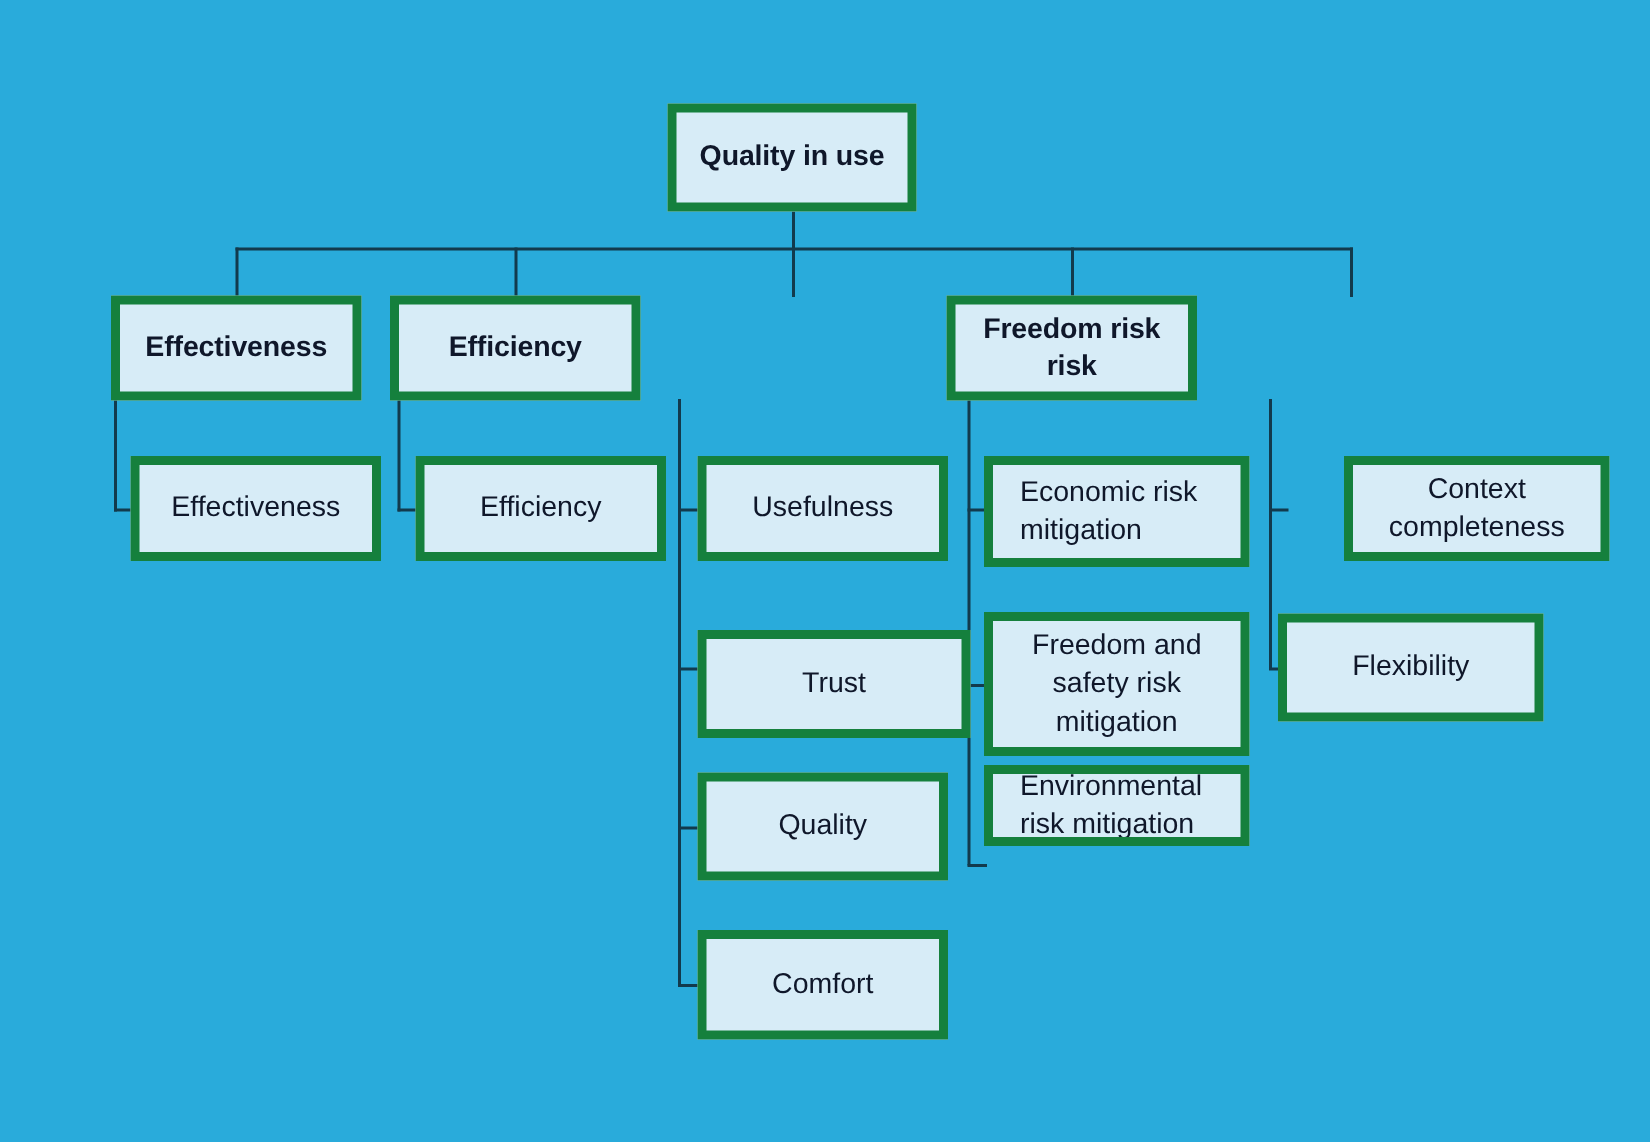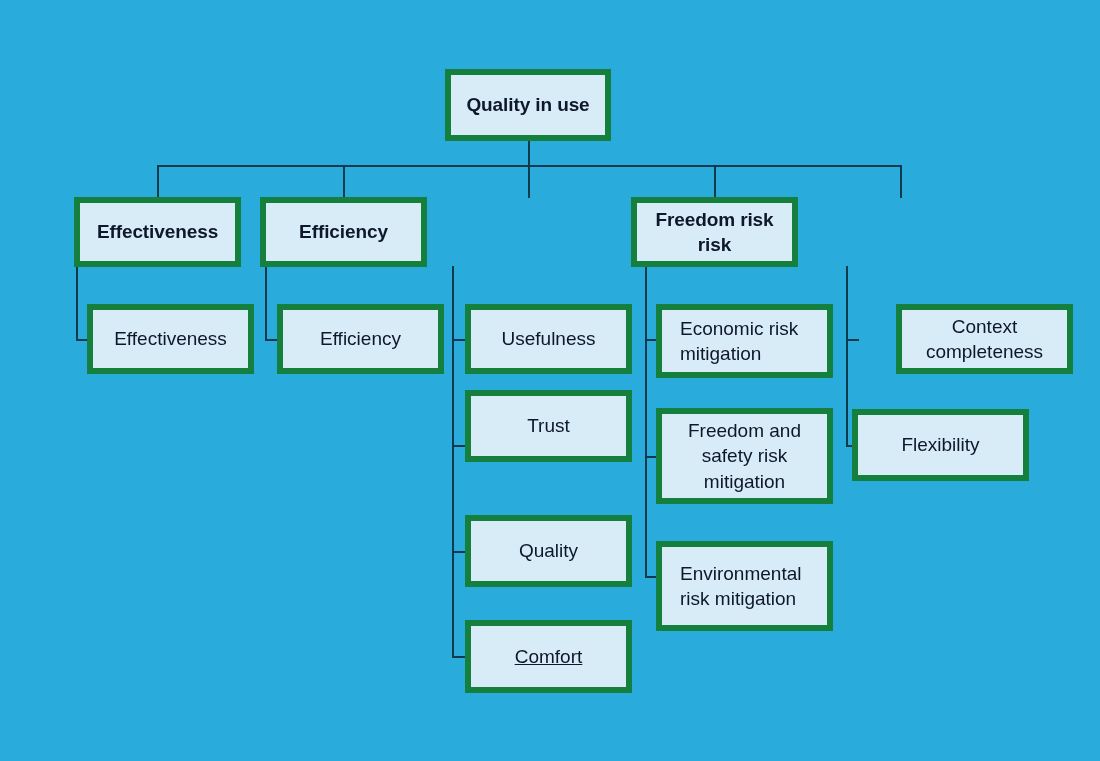--- a/index.html
+++ b/index.html
@@ -114,37 +114,37 @@
     <span class="label">Effectiveness</span>
   </div>
 
   <div class="node leaf" style="left:277px; top:304px; width:167px; height:70px;">
     <span class="label">Efficiency</span>
   </div>
 
   <div class="node leaf" style="left:465px; top:304px; width:167px; height:70px;">
     <span class="label">Usefulness</span>
   </div>
-  <div class="node leaf" style="left:465px; top:390px; width:167px; height:72px;">
+  <div class="node leaf" style="left:465px; top:420px; width:182px; height:72px;">
     <span class="label">Trust</span>
   </div>
   <div class="node leaf" style="left:465px; top:515px; width:167px; height:72px;">
     <span class="label">Quality</span>
   </div>
-  <div class="node leaf" style="left:465px; top:620px; width:167px; height:73px;text-decoration:underline;">
+  <div class="node leaf" style="left:465px; top:620px; width:167px; height:73px;">
     <span class="label">Comfort</span>
   </div>
 
   <div class="node leaf align-left" style="left:656px; top:304px; width:177px; height:74px;">
     <span class="label">Economic risk mitigation</span>
   </div>
   <div class="node leaf" style="left:656px; top:408px; width:177px; height:96px;">
     <span class="label">Freedom and safety risk mitigation</span>
   </div>
-  <div class="node leaf align-left" style="left:656px; top:541px; width:177px; height:90px;">
+  <div class="node leaf align-left" style="left:656px; top:510px; width:177px; height:54px;">
     <span class="label">Environmental risk mitigation</span>
   </div>
 
   <div class="node leaf" style="left:852px; top:304px; width:177px; height:70px;margin-left:44px;">
     <span class="label">Context completeness</span>
   </div>
   <div class="node leaf" style="left:852px; top:409px; width:177px; height:72px;">
     <span class="label">Flexibility</span>
   </div>
 

